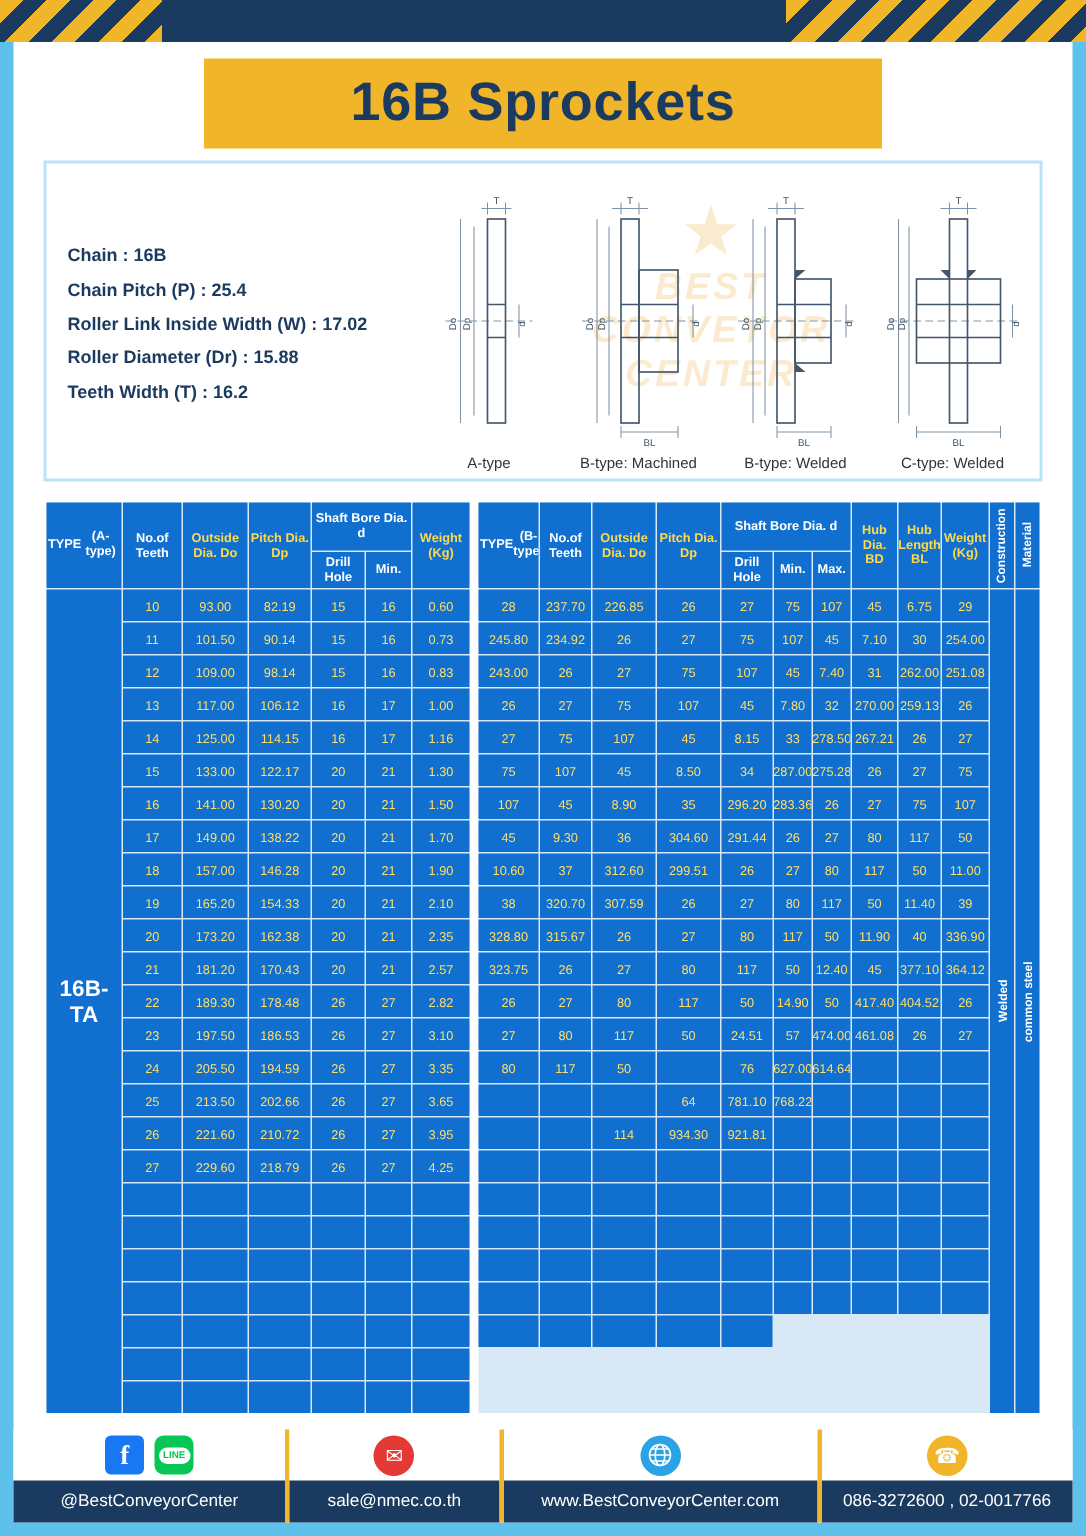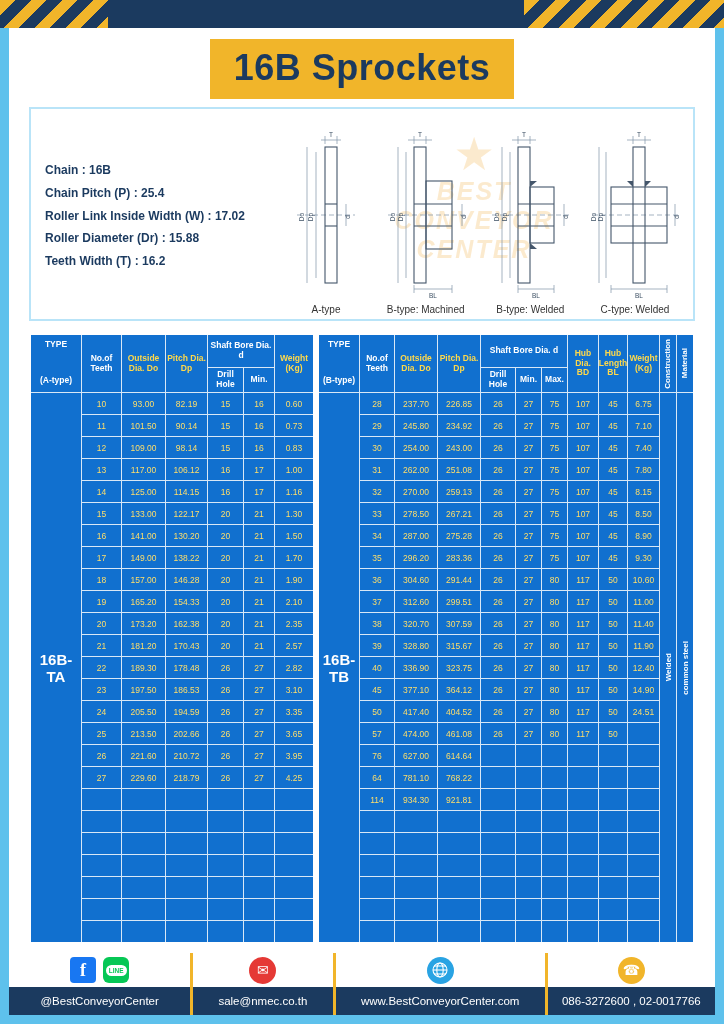--- a/index.html
+++ b/index.html
@@ -13,21 +13,21 @@
   .hazard { position:absolute; top:0; height:28px;
     background:repeating-linear-gradient(135deg,#f1b52a 0 11px,#1b3a5f 11px 22px); }
   .hazard.left { left:0; width:108px; }
   .hazard.right { right:0; width:200px; }
 
   
   .page-inner { position:absolute; top:28px; left:9px; right:9px; bottom:9px;
     background:#ffffff; display:flex; flex-direction:column; }
 
   
-  .banner { width:304px; margin:11px auto 8px; background:#f1b52a; text-align:center; padding:8px 0 10px; }
+  .banner { width:452px; margin:11px auto 8px; background:#f1b52a; text-align:center; padding:8px 0 10px; }
   .banner .title { font-size:36px; font-weight:bold; color:#1b3a5f; letter-spacing:0.5px; }
 
   
   .specbox { margin:0 20px; border:2px solid #b9e4f8; height:210px; position:relative; display:flex; }
   .spec-text { width:238px; flex:none; padding:50px 0 0 14px; color:#1b3a5f; font-weight:bold;
     font-size:12px; line-height:1.9; white-space:nowrap; z-index:2; }
   .drawings { flex:1; display:flex; align-items:flex-end; justify-content:space-between;
     padding:0 10px 4px 0; z-index:2; }
   .drawing { text-align:center; }
   .caption { font-size:10px; color:#333; margin-top:1px; }
@@ -44,21 +44,21 @@
   .tbl-b { grid-template-columns:40px 34px 42px 42px 34px 25px 25px 30px 28px 31px 16px 16px;
            grid-template-rows:32px 24px repeat(25,21px); }
   .c { background:#1170cf; display:flex; align-items:center; justify-content:center;
        text-align:center; min-width:0; overflow:hidden; }
   .hdr { color:#ffffff; font-weight:bold; font-size:8.5px; line-height:1.15; padding:1px; }
   .hdr.yel { color:#ffd94a; }
   .val { color:#ffdf6b; font-size:8.5px; }
   .rs2 { grid-row:span 2; }
   .cs2 { grid-column:span 2; }
   .cs3 { grid-column:span 3; }
-  .typehdr { flex-direction:column; justify-content:space-between; padding:5px 1px 6px; }
+  .typehdr { flex-direction:row; justify-content:space-between; padding:5px 1px 6px; }
   .typecell { grid-row:3 / span 25; grid-column:1; color:#ffffff; font-weight:bold; font-size:15px; }
   .constrcell { grid-row:3 / span 25; grid-column:11; color:#ffffff; }
   .matcell   { grid-row:3 / span 25; grid-column:12; color:#ffffff; }
   .vtext { writing-mode:vertical-rl; transform:rotate(180deg); font-size:8px; color:#ffffff;
            font-weight:bold; white-space:nowrap; }
 
   
   .footer { margin-top:auto; display:flex; }
   .f-section { display:flex; flex-direction:column; }
   .f-section.s1 { width:26%; } .f-section.s2 { width:20%; }
@@ -423,21 +423,20 @@
       <div class="c hdr rs2 yel">Weight (Kg)</div>
       <div class="c hdr rs2">
         <span class="vtext">Construction</span>
       </div>
       <div class="c hdr rs2">
         <span class="vtext">Material</span>
       </div>
       <div class="c hdr">Drill Hole</div>
       <div class="c hdr">Min.</div>
       <div class="c hdr">Max.</div>
-      <div class="c typecell">16B-TB</div>
       <div class="c constrcell">
         <span class="vtext">Welded</span>
       </div>
       <div class="c matcell">
         <span class="vtext">common steel</span>
       </div>
     <div class="c val">28</div>
         <div class="c val">237.70</div>
         <div class="c val">226.85</div>
         <div class="c val">26</div>

